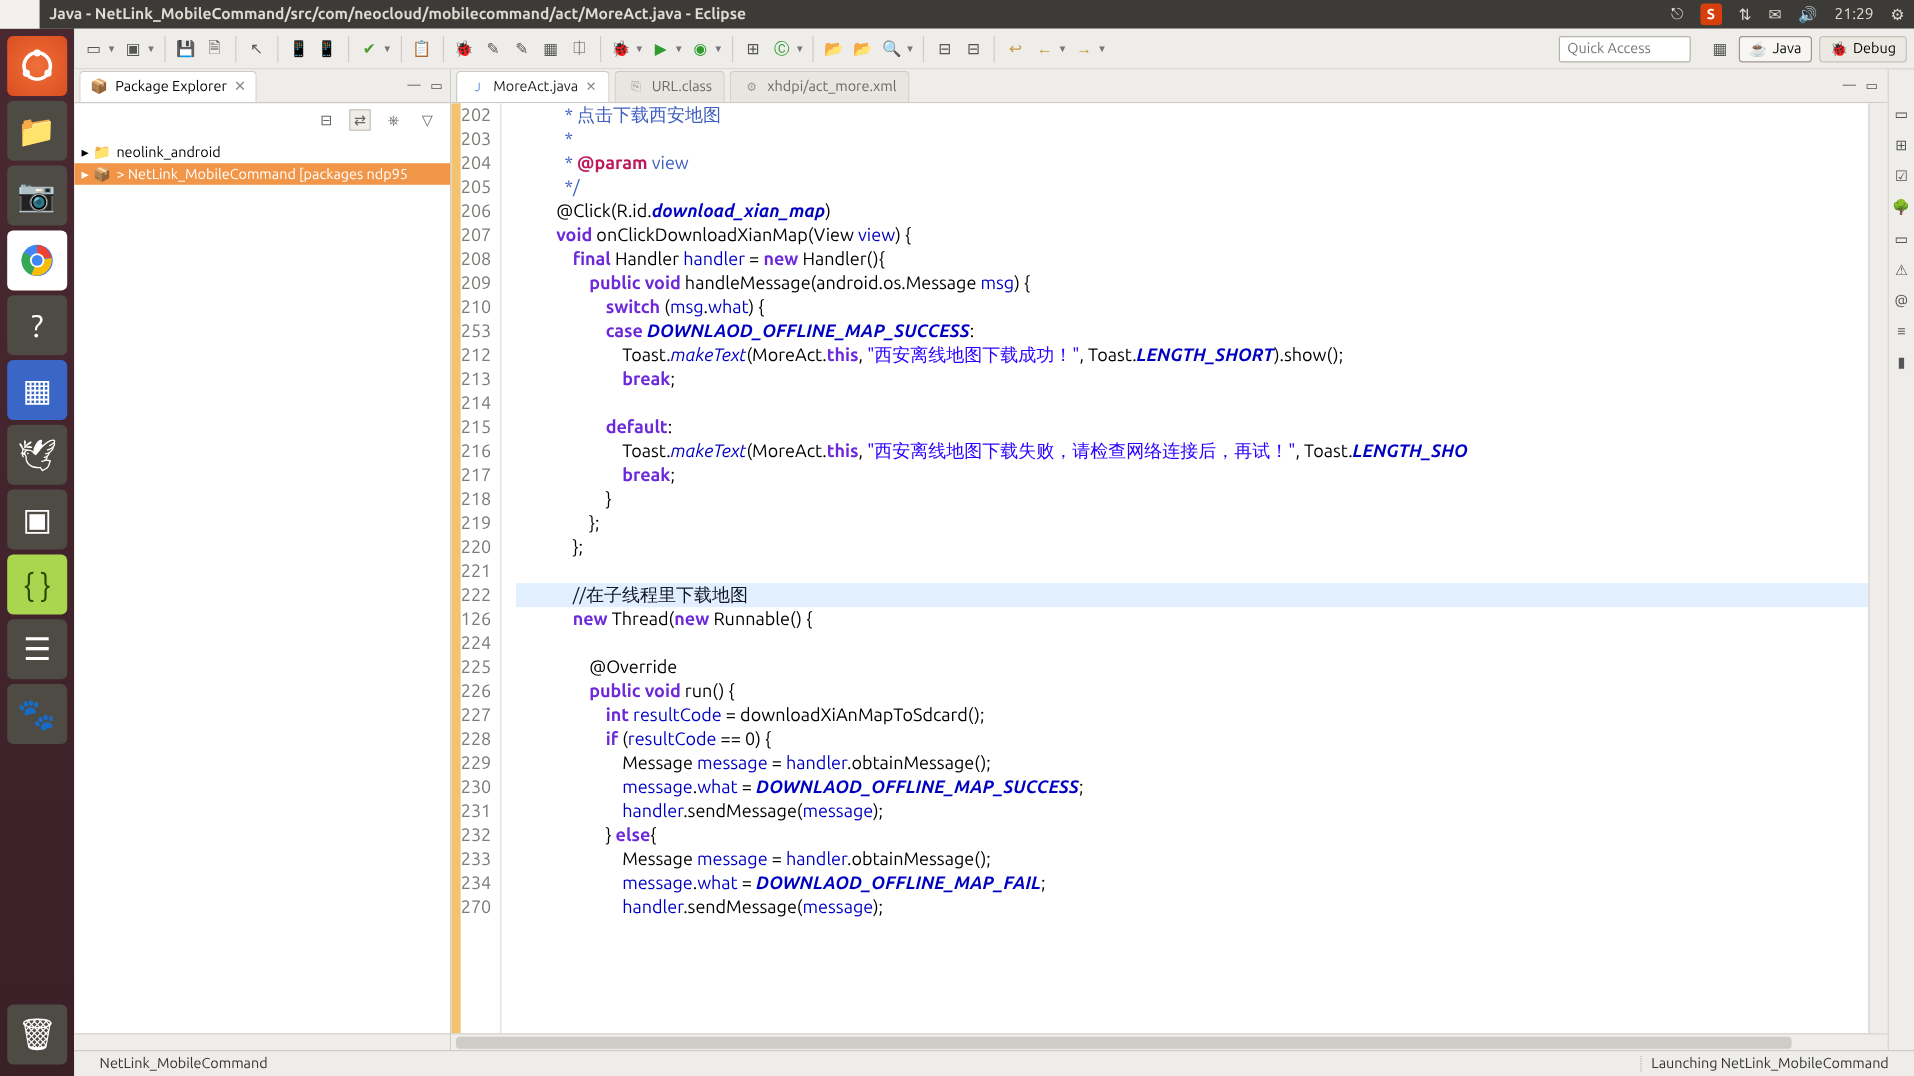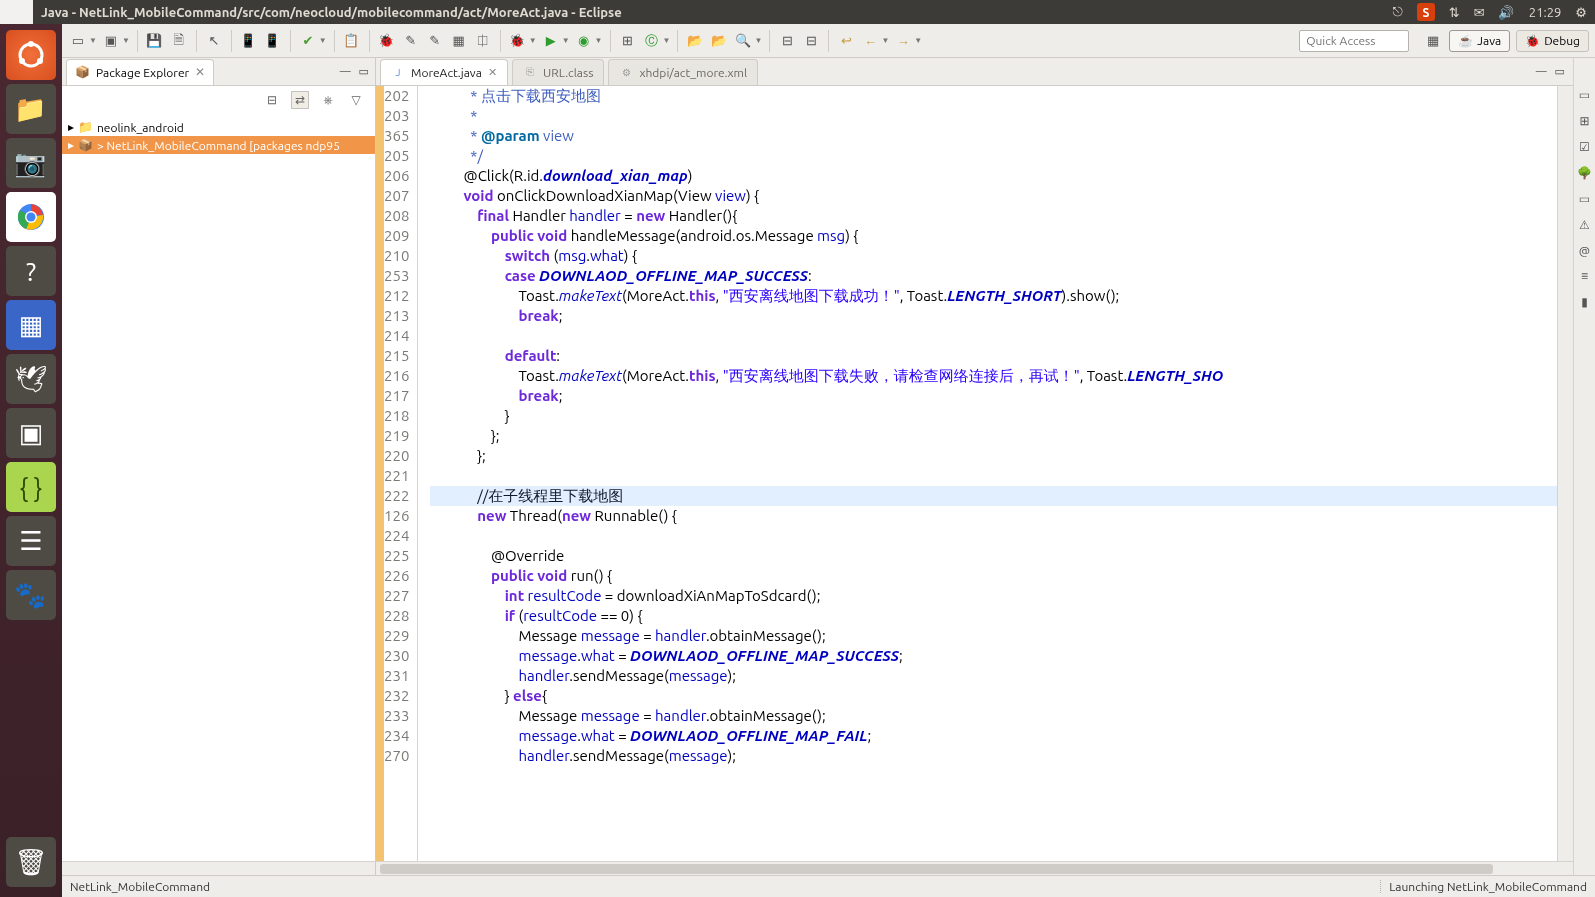--- a/index.html
+++ b/index.html
@@ -64,35 +64,35 @@
 .rulerL { width:8px; background:#f3c36f; }
 .gutter { width:34px; background:#fff; border-right:1px solid #d8d5cf; color:#7c7a75; text-align:left; padding-right:4px; }
 .gutter div { height:20px; }
 .fold { width:12px; background:#fff; }
 .code { flex:1; background:#fff; white-space:pre; overflow:hidden; }
 .code .ln { height:20px; padding-left:6px; }
 .code .hl { background:#e2efff; }
 .rulerR { width:16px; background:#efedea; border-left:1px solid #d6d3cd; }
 .kw { color:#6d28d9; font-weight:bold; }
 .cm { color:#3f5fbf; }
-.cmtag { color:#0369a1; font-weight:bold; }
+.cmtag { color:#be185d; font-weight:bold; }
 .str { color:#2a00ff; }
 .fld { color:#0000c0; }
 .sta { color:#0000c0; font-style:italic; font-weight:bold; }
 .stai { color:#0000c0; font-style:italic; }
 .lcm { color:#0f172a; }
 
 .edpanel .hscroll { height:14px; background:#efedea; border-top:1px solid #d6d3cd; display:flex; }
 .edpanel .hscroll .thumb { width:93%; height:10px; margin:2px 0 0 4px; background:#cfccc7; border-radius:3px; }
 
 
 .rightstrip { width:22px; background:#efedea; border-left:1px solid #d6d3cd; display:flex; flex-direction:column; align-items:center; gap:12px; padding-top:30px; color:#555; font-size:12px; }
 
 
-.status { height:22px; border-top:1px solid #cfccc7; background:#efedea; display:flex; align-items:center; font-size:12px; padding:0 8px; color:#333; }
+.status { height:22px; border-top:1px solid #cfccc7; background:#efedea; display:flex; align-items:center; font-size:12px; padding:0 21px; color:#333; }
 .status .right { margin-left:auto; border-left:1px dotted #b5b2ac; padding-left:8px; }
 
 svg { display:block; }
 </style>
 </head>
 <body>
 
 <div class="ubuntu-top">
   <div class="title">Java - NetLink_MobileCommand/src/com/neocloud/mobilecommand/act/MoreAct.java - Eclipse</div>
   <div class="tray">
@@ -259,21 +259,21 @@
         <div class="tabicons">
           <span>—</span>
           <span>▭</span>
         </div>
       </div>
       <div class="codewrap">
         <div class="rulerL"></div>
         <div class="gutter" id="gutter">
             <div>202</div>
             <div>203</div>
-            <div>365</div>
+            <div>204</div>
             <div>205</div>
             <div>206</div>
             <div>207</div>
             <div>208</div>
             <div>209</div>
             <div>210</div>
             <div>253</div>
             <div>212</div>
             <div>213</div>
             <div>214</div>

